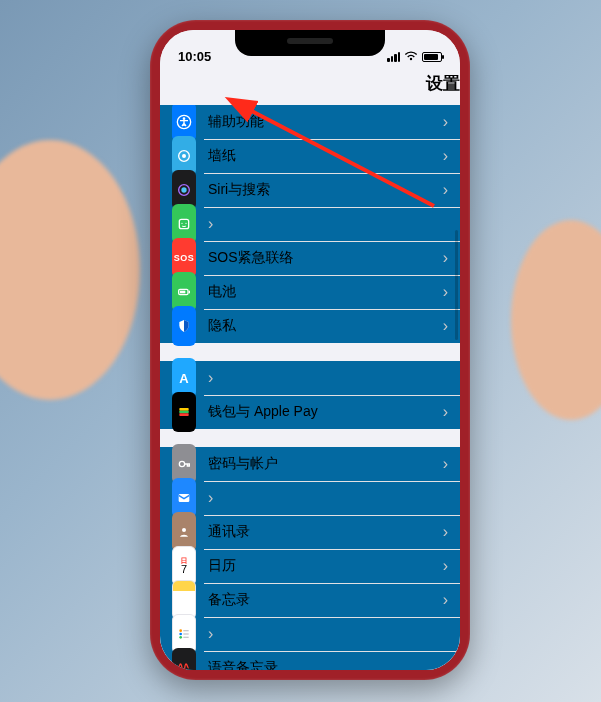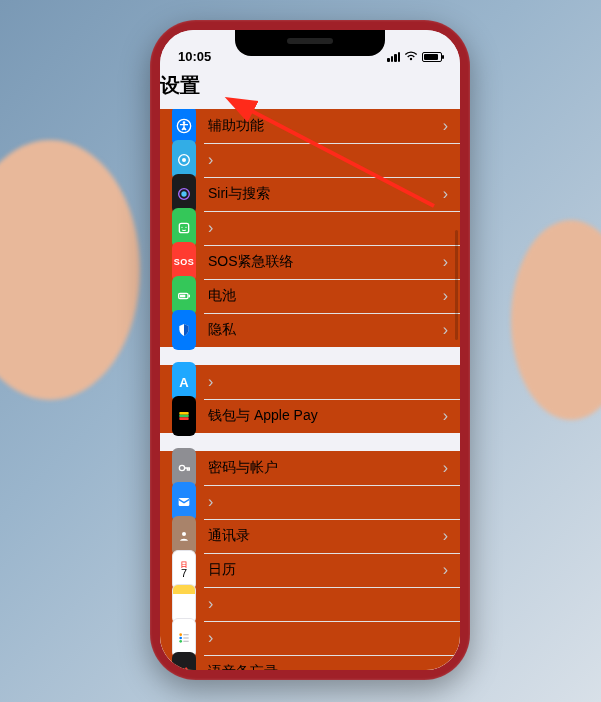--- a/index.html
+++ b/index.html
@@ -90,34 +90,34 @@
   .sig i:nth-child(3){height:8px} .sig i:nth-child(4){height:10px}
   .wifi { font-size:12px; }
   .bat {
     width: 20px; height: 10px; border:1px solid #000; border-radius:2px; position:relative;
   }
   .bat::after{content:"";position:absolute;right:-3px;top:2px;width:2px;height:4px;background:#000;border-radius:1px;}
   .bat i{display:block;width:14px;height:6px;background:#000;margin:1px;border-radius:1px;}
 
   .nav-title {
     background: #f2f2f7;
-    text-align: left;
-    font-size: 20px;
+    text-align: right;
+    font-size: 17px;
     font-weight: 600;
     padding: 6px 0 10px;
     color: #000;
   }
 
   .content {
     height: calc(100% - 36px - 34px);
     overflow: hidden;
     background: #f2f2f7;
   }
 
-  .group { background:#c2410c; margin-bottom: 18px; }
+  .group { background:#0369a1; margin-bottom: 18px; }
   .group.first { margin-top: 0; }
 
   .row {
     display:flex;
     align-items:center;
     height: 34px;
     padding: 0 12px 0 12px;
     position: relative;
   }
   .row + .row::before {
@@ -220,20 +220,21 @@
       <span class="lbl">辅助功能</span>
       <span class="chev">›</span>
             </div>
             <div class="row">
       <span class="icn i-cyan">
                 <svg width="16" height="16" viewBox="0 0 24 24">
                   <circle cx="12" cy="12" r="8" fill="none" stroke="#fff" stroke-width="2"></circle>
                   <circle cx="12" cy="12" r="3" fill="#fff"></circle>
                 </svg>
               </span>
+      <span class="lbl">墙纸</span>
       <span class="chev">›</span>
             </div>
             <div class="row">
       <span class="icn i-grayD">
                 <svg width="16" height="16" viewBox="0 0 24 24">
                   <circle cx="12" cy="12" r="8" fill="none" stroke="#a66bff" stroke-width="2"></circle>
                   <circle cx="12" cy="12" r="4" fill="#4fc3f7"></circle>
                 </svg>
               </span>
       <span class="lbl">Siri与搜索</span>
@@ -327,20 +328,21 @@
             <div class="row">
       <span class="icn i-cal">
                 <div style="font-size:7px;color:#ff3b30;line-height:1;">日</div>
                 <div style="font-size:11px;color:#000;font-weight:400;line-height:1;">7</div>
               </span>
       <span class="lbl">日历</span>
       <span class="chev">›</span>
             </div>
             <div class="row">
       <span class="icn i-notes"></span>
+      <span class="lbl">备忘录</span>
       <span class="chev">›</span>
             </div>
             <div class="row">
       <span class="icn i-remind">
                 <svg width="16" height="16" viewBox="0 0 24 24">
                   <circle cx="7" cy="7" r="2" fill="#ff9500"></circle>
                   <circle cx="7" cy="12" r="2" fill="#007aff"></circle>
                   <circle cx="7" cy="17" r="2" fill="#34c759"></circle>
                   <rect x="11" y="6" width="8" height="2" fill="#c7c7cc"></rect>
                   <rect x="11" y="11" width="8" height="2" fill="#c7c7cc"></rect>

